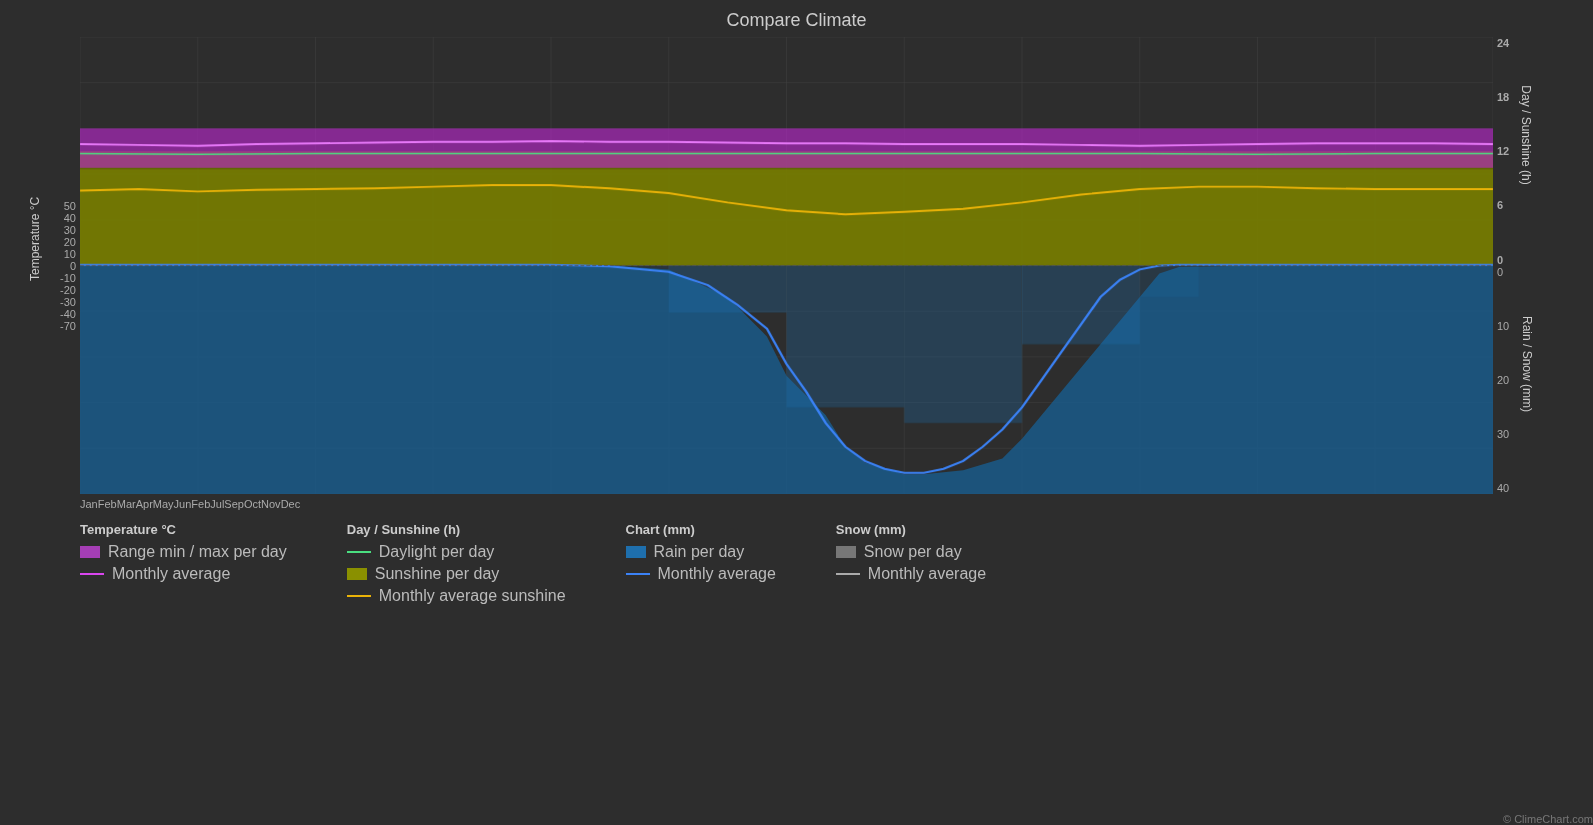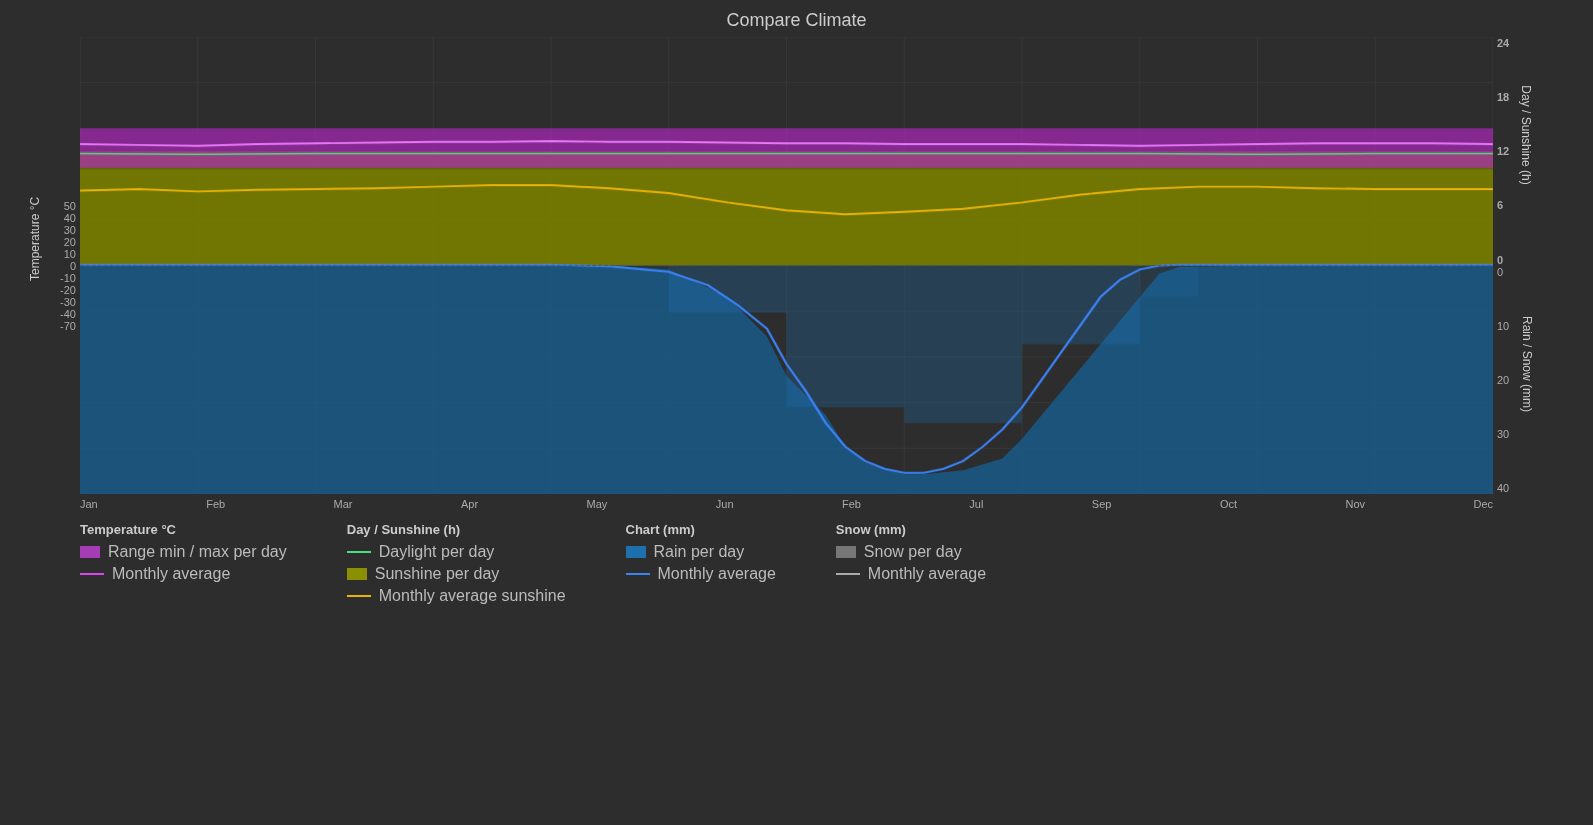--- a/index.html
+++ b/index.html
@@ -142,21 +142,20 @@
     .x-axis-row {
       display: flex;
       flex-direction: row;
     }
     .x-axis-spacer-left { width: 60px; flex-shrink: 0; }
     .x-axis-spacer-right { width: 80px; flex-shrink: 0; }
     .x-axis-labels {
       flex: 1;
       display: flex;
       flex-direction: row;
-      justify-content: space-between;
       padding: 4px 0;
     }
     .x-tick {
       color: #aaa;
       font-size: 11px;
       text-align: center;
     }
     .legend-area {
       display: flex;
       flex-direction: row;
@@ -434,14 +433,17 @@
       <div class="legend-item">
         <div class="legend-swatch" style="background:#777;"></div>
         <span>Snow per day</span>
       </div>
       <div class="legend-item">
         <div class="legend-line" style="background:#aaa;"></div>
         <span>Monthly average</span>
       </div>
     </div>
 
+    <div style="flex:1; display:flex; align-items:flex-end; justify-content:flex-end;">
+      <div class="copyright">© ClimeChart.com</div>
+    </div>
   </div>
 </div>
 
 </body></html>

